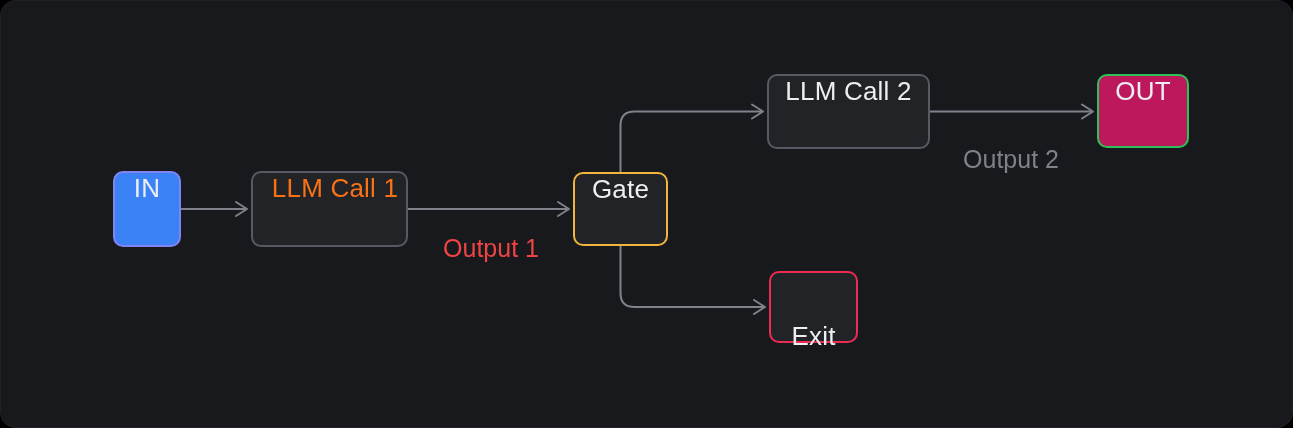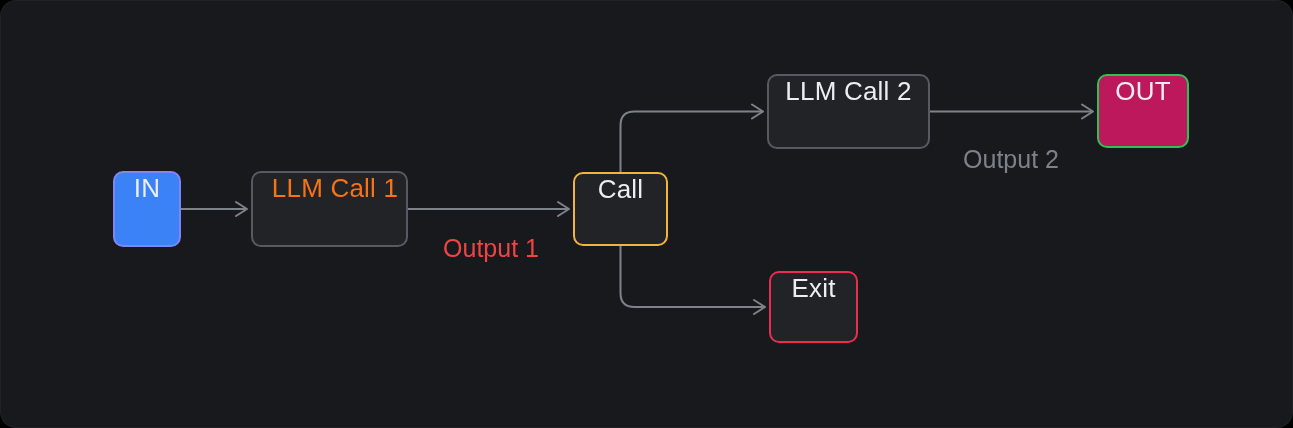--- a/index.html
+++ b/index.html
@@ -78,26 +78,26 @@
     <div id="node-layer">
         <div class="edge-label" style="left: 491px; top: 248px; color: #ef4444;">Output 1</div>
         <div class="edge-label" style="left: 1011px; top: 151px; color: rgb(124, 129, 138); margin-top: 8px;">Output 2</div>
         <div class="node" style="left: 84px; top: 171px; width: 68px; height: 76px; border-color: rgb(130, 132, 242); background: #3b82f6; margin-left: 29px;">
           <span class="node-label" style="color: rgb(236, 238, 241);">IN</span>
         </div>
         <div class="node" style="left: 251px; top: 171px; width: 157px; height: 76px; border-color: rgb(86, 91, 99); background: rgb(34, 35, 39);">
           <span class="node-label" style="color: #f97316; margin-left: 11px;">LLM Call 1</span>
         </div>
         <div class="node" style="left: 573px; top: 172px; width: 95px; height: 74px; border-color: rgb(242, 180, 58); background: rgb(34, 35, 39);">
-          <span class="node-label" style="color: rgb(236, 238, 241);">Call</span>
+          <span class="node-label" style="color: rgb(236, 238, 241);">Gate</span>
         </div>
         <div class="node" style="left: 767px; top: 74px; width: 163px; height: 75px; border-color: rgb(86, 91, 99); background: rgb(34, 35, 39);">
           <span class="node-label" style="color: rgb(236, 238, 241);">LLM Call 2</span>
         </div>
         <div class="node" style="left: 1097px; top: 74px; width: 92px; height: 74px; border-color: rgb(46, 193, 88); background: #be185d;">
           <span class="node-label" style="color: rgb(236, 238, 241);">OUT</span>
         </div>
         <div class="node" style="left: 769px; top: 271px; width: 89px; height: 72px; border-color: rgb(236, 44, 80); background: rgb(34, 35, 39);">
-          <span class="node-label" style="color: rgb(236, 238, 241);">Exit</span>
+          <span class="node-label" style="color: rgb(236, 238, 241); margin-top: 48px;">Exit</span>
         </div>
       </div>
   </div>
 </div>
 
 </body></html>

